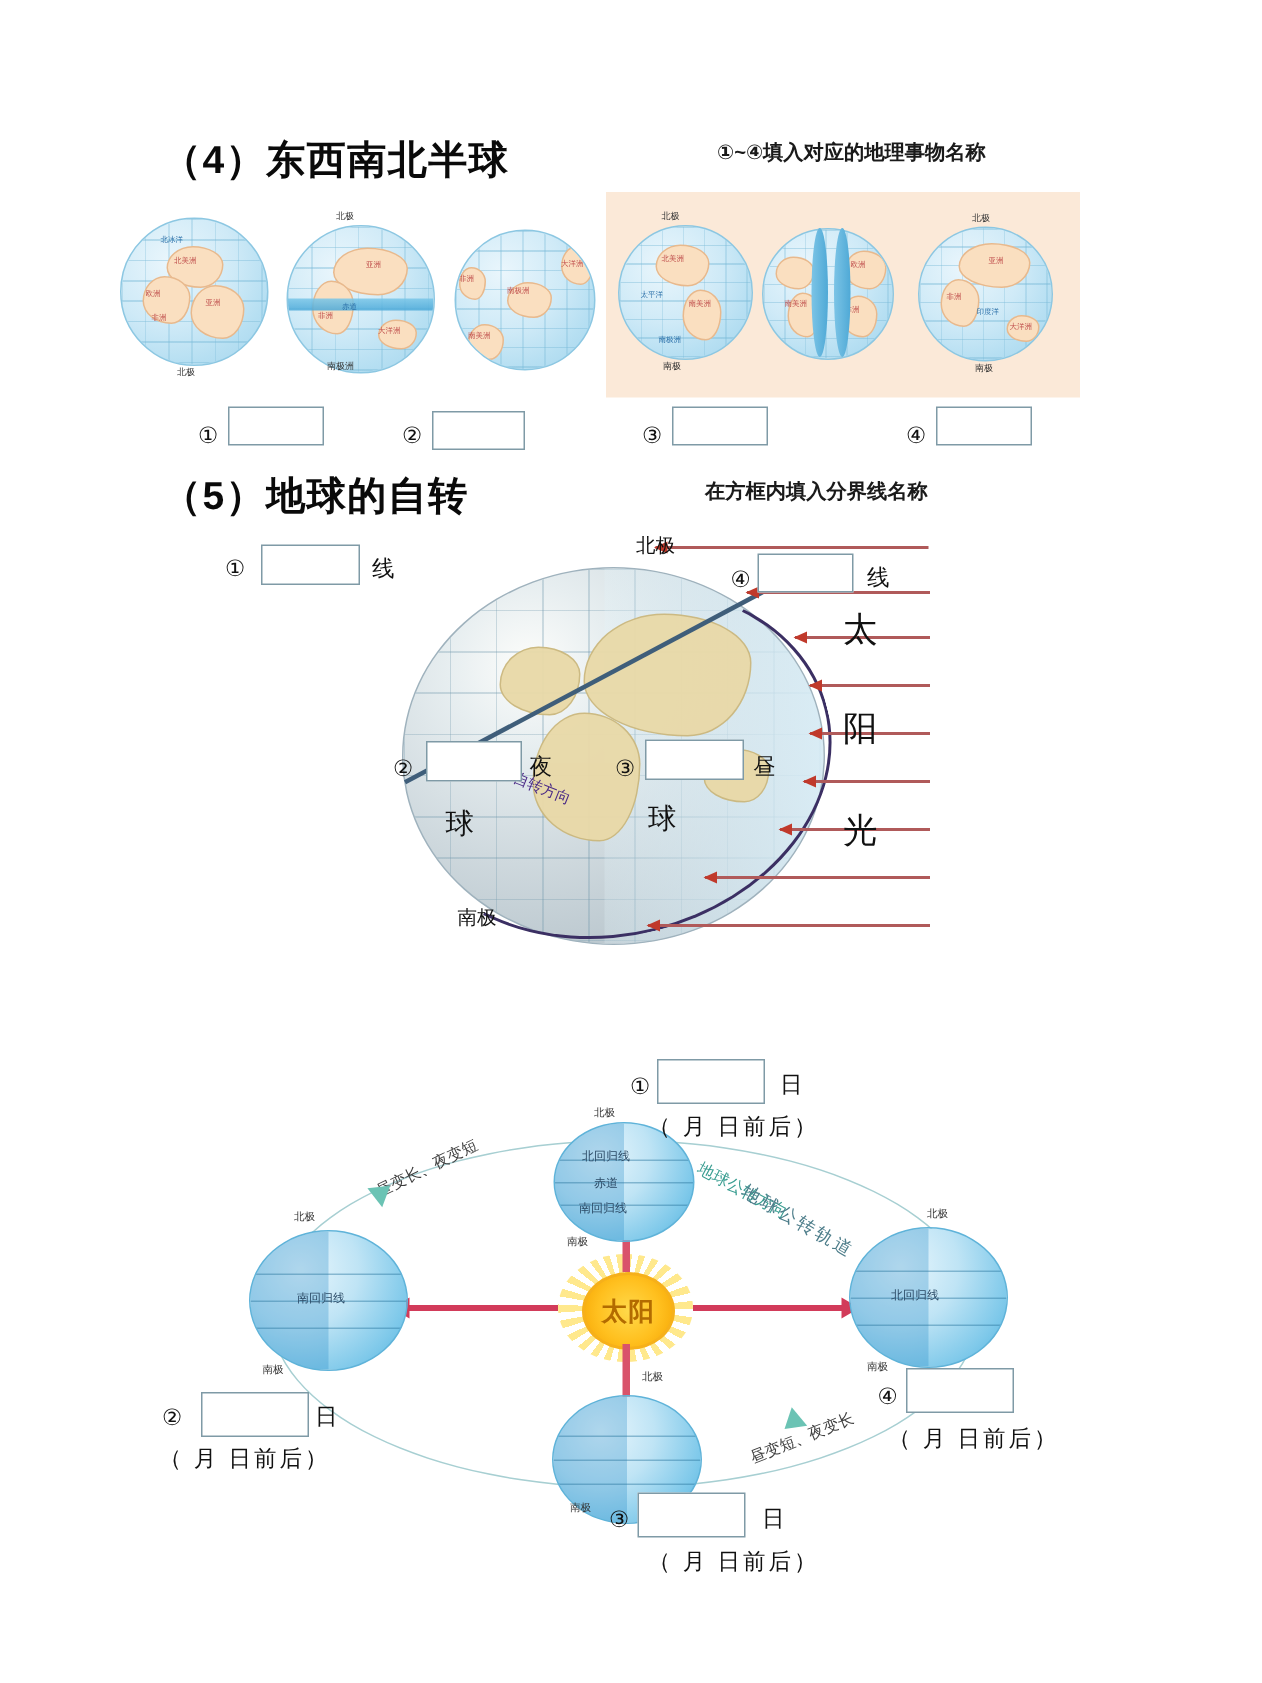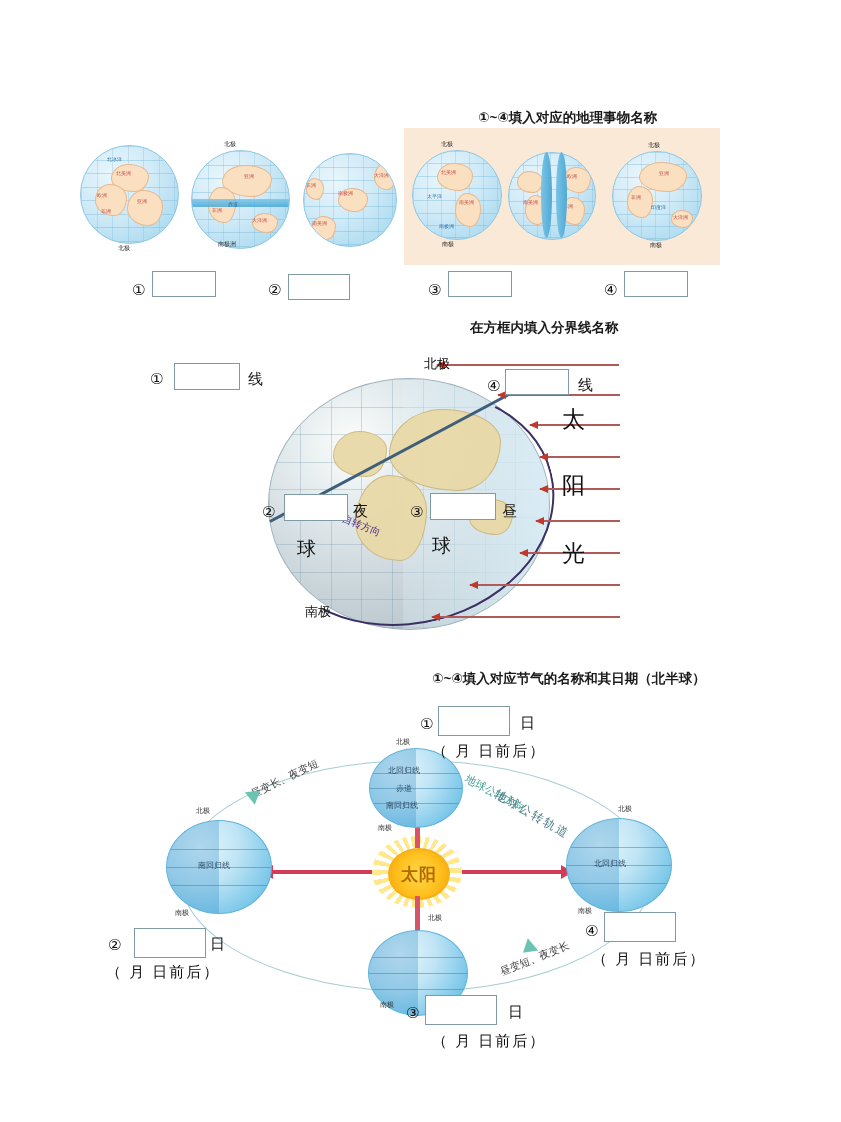--- a/index.html
+++ b/index.html
@@ -264,21 +264,22 @@
     position:absolute;width:0;height:0;
     border-left:8px solid transparent;border-right:8px solid transparent;
     border-top:13px solid #6bc3b4;
   }
 </style>
 </head>
 <body>
 
 <div class="page">
 
-  <div class="sec-hint" style="left:478px;top:93px;margin-top:16px;">①~④填入对应的地理事物名称</div>
+  <div class="sec-title" style="left:108px;top:89px;">（4）东西南北半球</div>
+  <div class="sec-hint" style="left:478px;top:93px;">①~④填入对应的地理事物名称</div>
 
   <div class="panel-tan" style="left:404px;top:128px;width:316px;height:137px;"></div>
 
   <div class="globe" style="left:80px;top:145px;width:97px;height:97px;">
     <div class="grid"></div>
     <div class="land" style="left:30px;top:18px;width:36px;height:26px;"></div>
     <div class="land" style="left:14px;top:38px;width:30px;height:30px;"></div>
     <div class="land" style="left:46px;top:44px;width:34px;height:34px;"></div>
     <div class="cn-tiny blue" style="left:26px;top:10px;">北冰洋</div>
     <div class="cn-tiny" style="left:35px;top:24px;">北美洲</div>
@@ -357,20 +358,21 @@
 
   <div class="num" style="left:268px;top:281px;">②</div>
   <div class="blank" style="left:288px;top:274px;width:62px;height:26px;"></div>
 
   <div class="num" style="left:428px;top:281px;">③</div>
   <div class="blank" style="left:448px;top:271px;width:64px;height:26px;"></div>
 
   <div class="num" style="left:604px;top:281px;">④</div>
   <div class="blank" style="left:624px;top:271px;width:64px;height:26px;"></div>
 
+  <div class="sec-title" style="left:108px;top:313px;">（5）地球的自转</div>
   <div class="sec-hint" style="left:470px;top:319px;">在方框内填入分界线名称</div>
 
   <div class="earth-big" style="left:268px;top:378px;width:280px;height:250px;">
     <div class="meridian"></div>
     <div class="parallel"></div>
     <div class="lit"></div>
     <div class="landmass" style="left:120px;top:30px;width:110px;height:80px;"></div>
     <div class="landmass" style="left:86px;top:96px;width:70px;height:84px;"></div>
     <div class="landmass" style="left:64px;top:52px;width:52px;height:44px;"></div>
     <div class="landmass" style="left:200px;top:120px;width:42px;height:34px;"></div>
@@ -409,21 +411,20 @@
   <div class="num" style="left:262px;top:503px;">②</div>
   <div class="blank" style="left:284px;top:494px;width:64px;height:27px;"></div>
   <div class="lbl" style="left:353px;top:502px;">夜</div>
   <div class="big-char" style="left:297px;top:536px;">球</div>
 
   <div class="num" style="left:410px;top:503px;">③</div>
   <div class="blank" style="left:430px;top:493px;width:66px;height:27px;"></div>
   <div class="lbl" style="left:502px;top:502px;">昼</div>
   <div class="big-char" style="left:432px;top:533px;">球</div>
 
-  <div class="sec-hint" style="left:432px;top:670px;">①~④填入对应节气的名称和其日期（北半球）</div>
 
   <div class="orbit" style="left:180px;top:760px;width:470px;height:230px;"></div>
 
   <div class="sun-rays" style="left:372px;top:836px;width:90px;height:72px;"></div>
   <div class="sun-core" style="left:388px;top:848px;width:58px;height:48px;">
     <span class="sun-label">太阳</span>
   </div>
 
   <div class="arrow-h left" style="left:272px;top:870px;width:100px;"></div>
   <div class="arrow-h right" style="left:462px;top:870px;width:100px;"></div>

